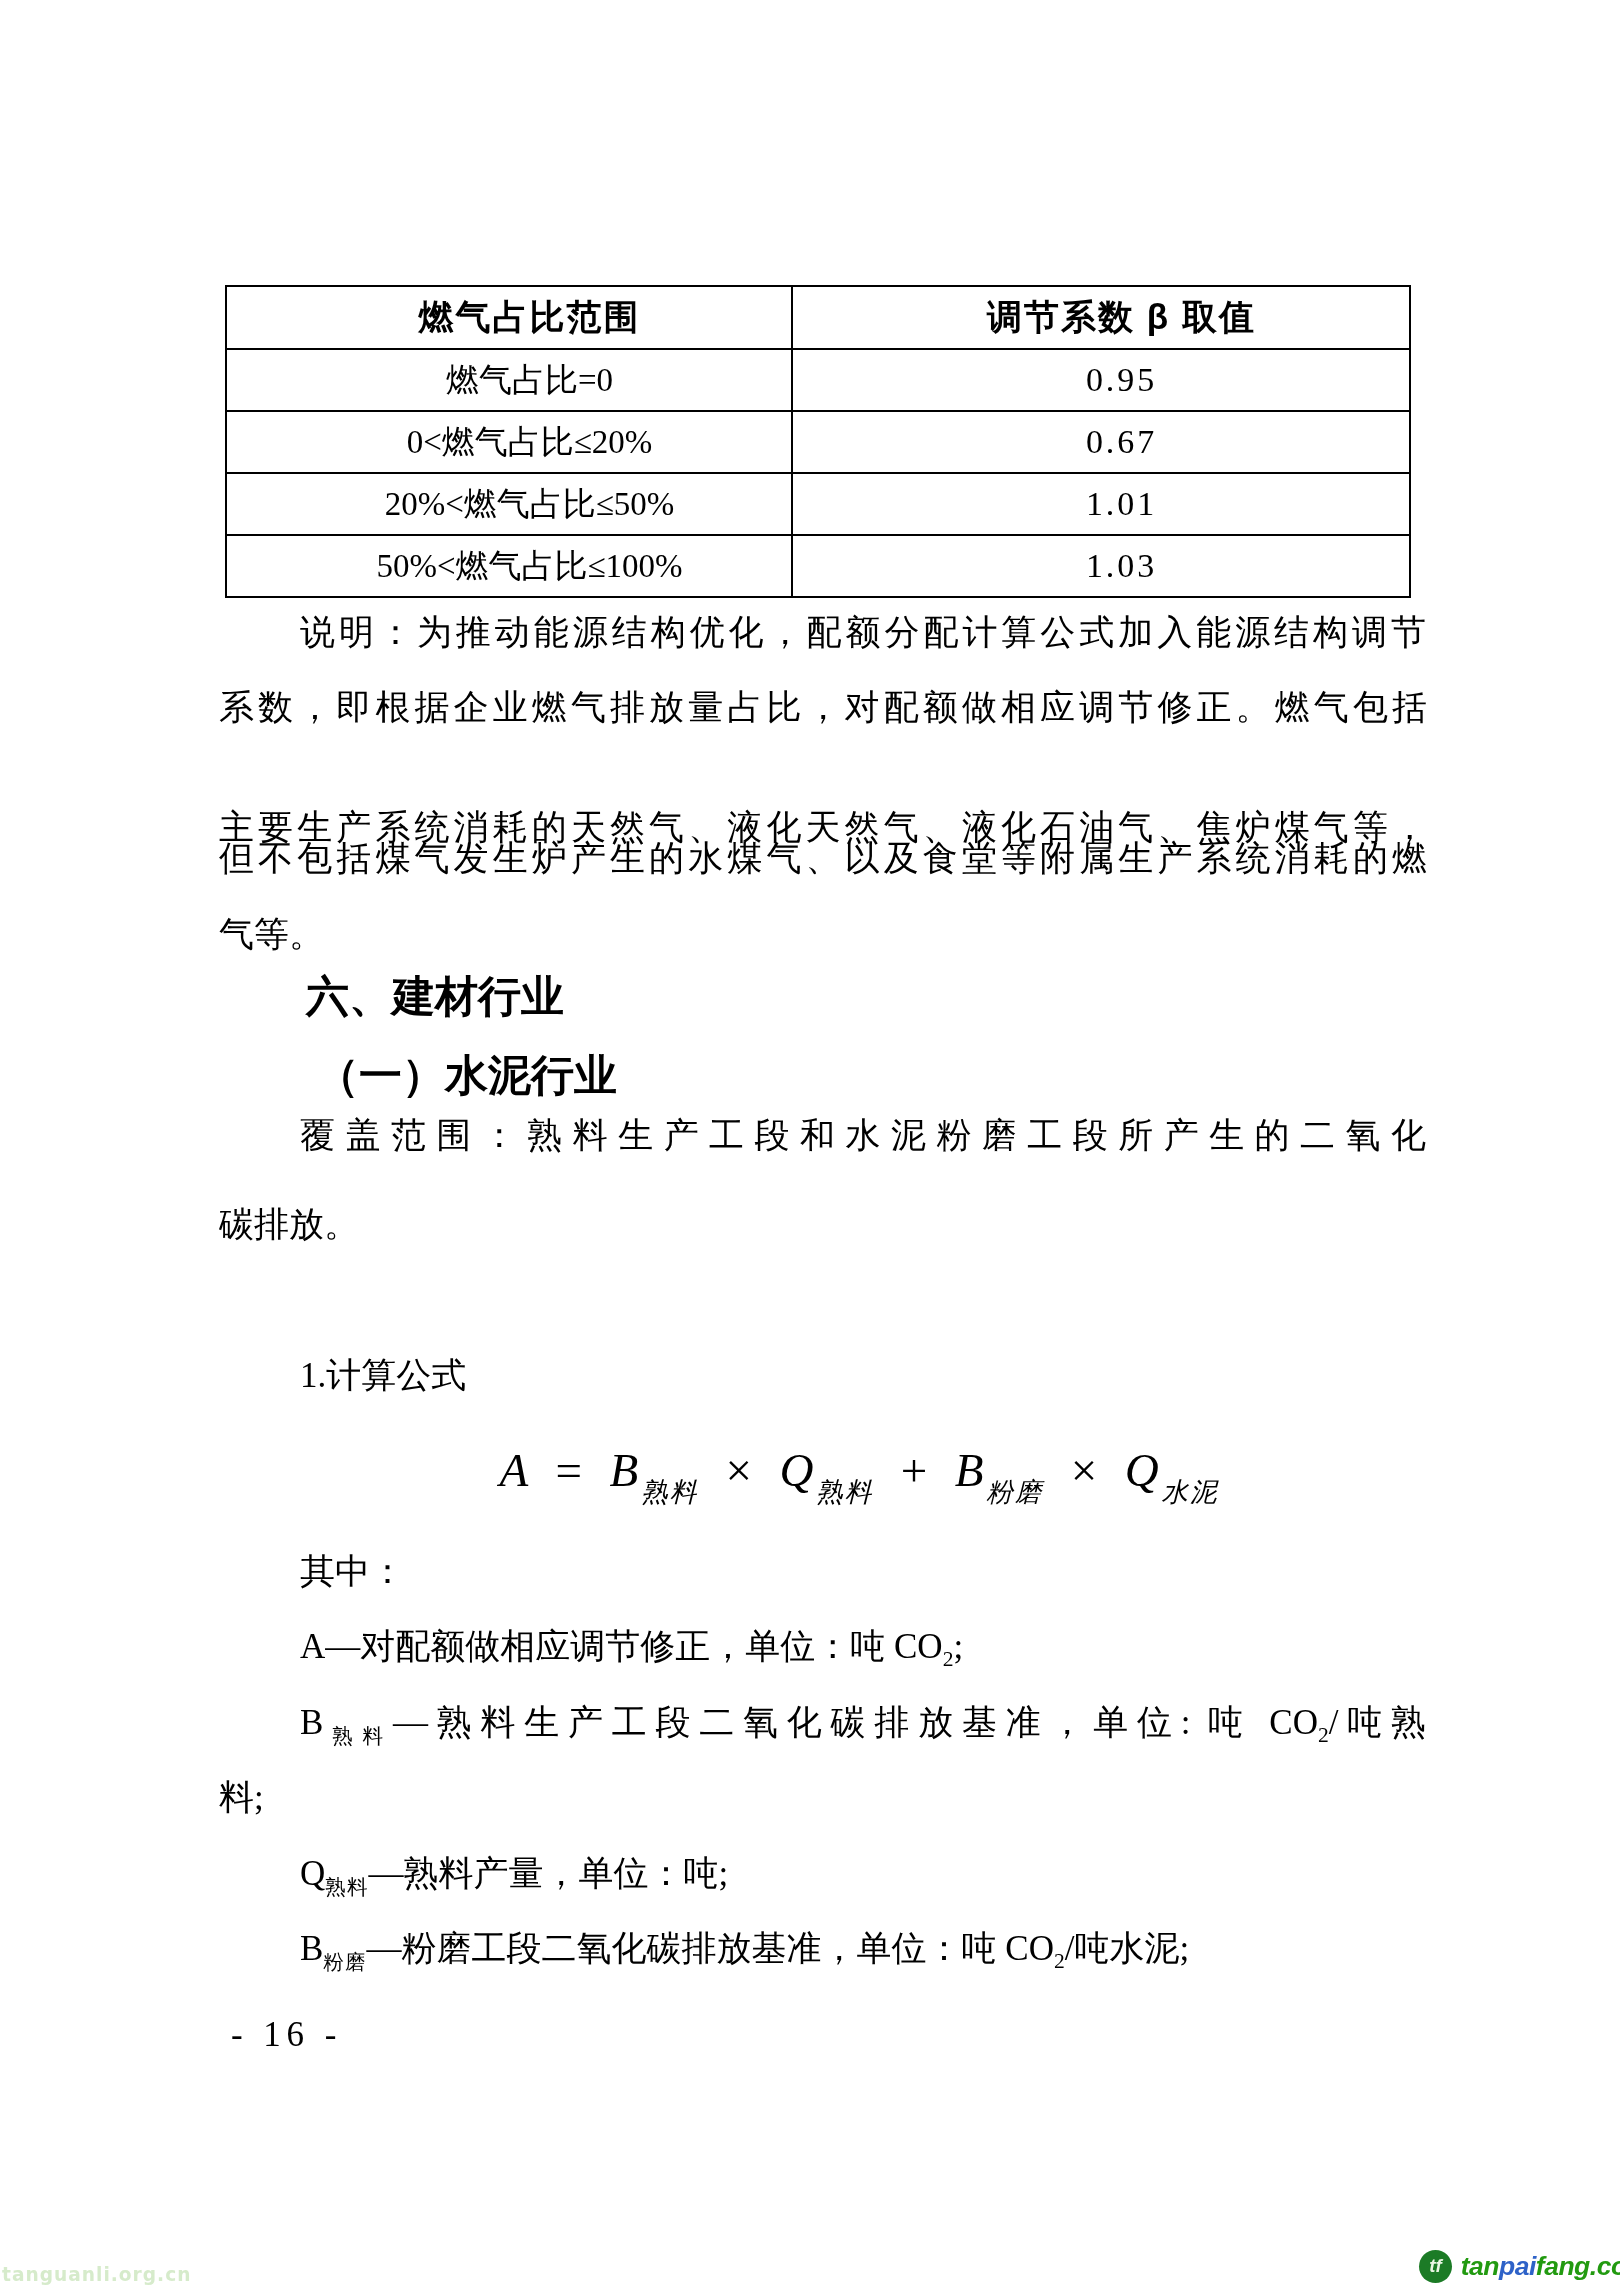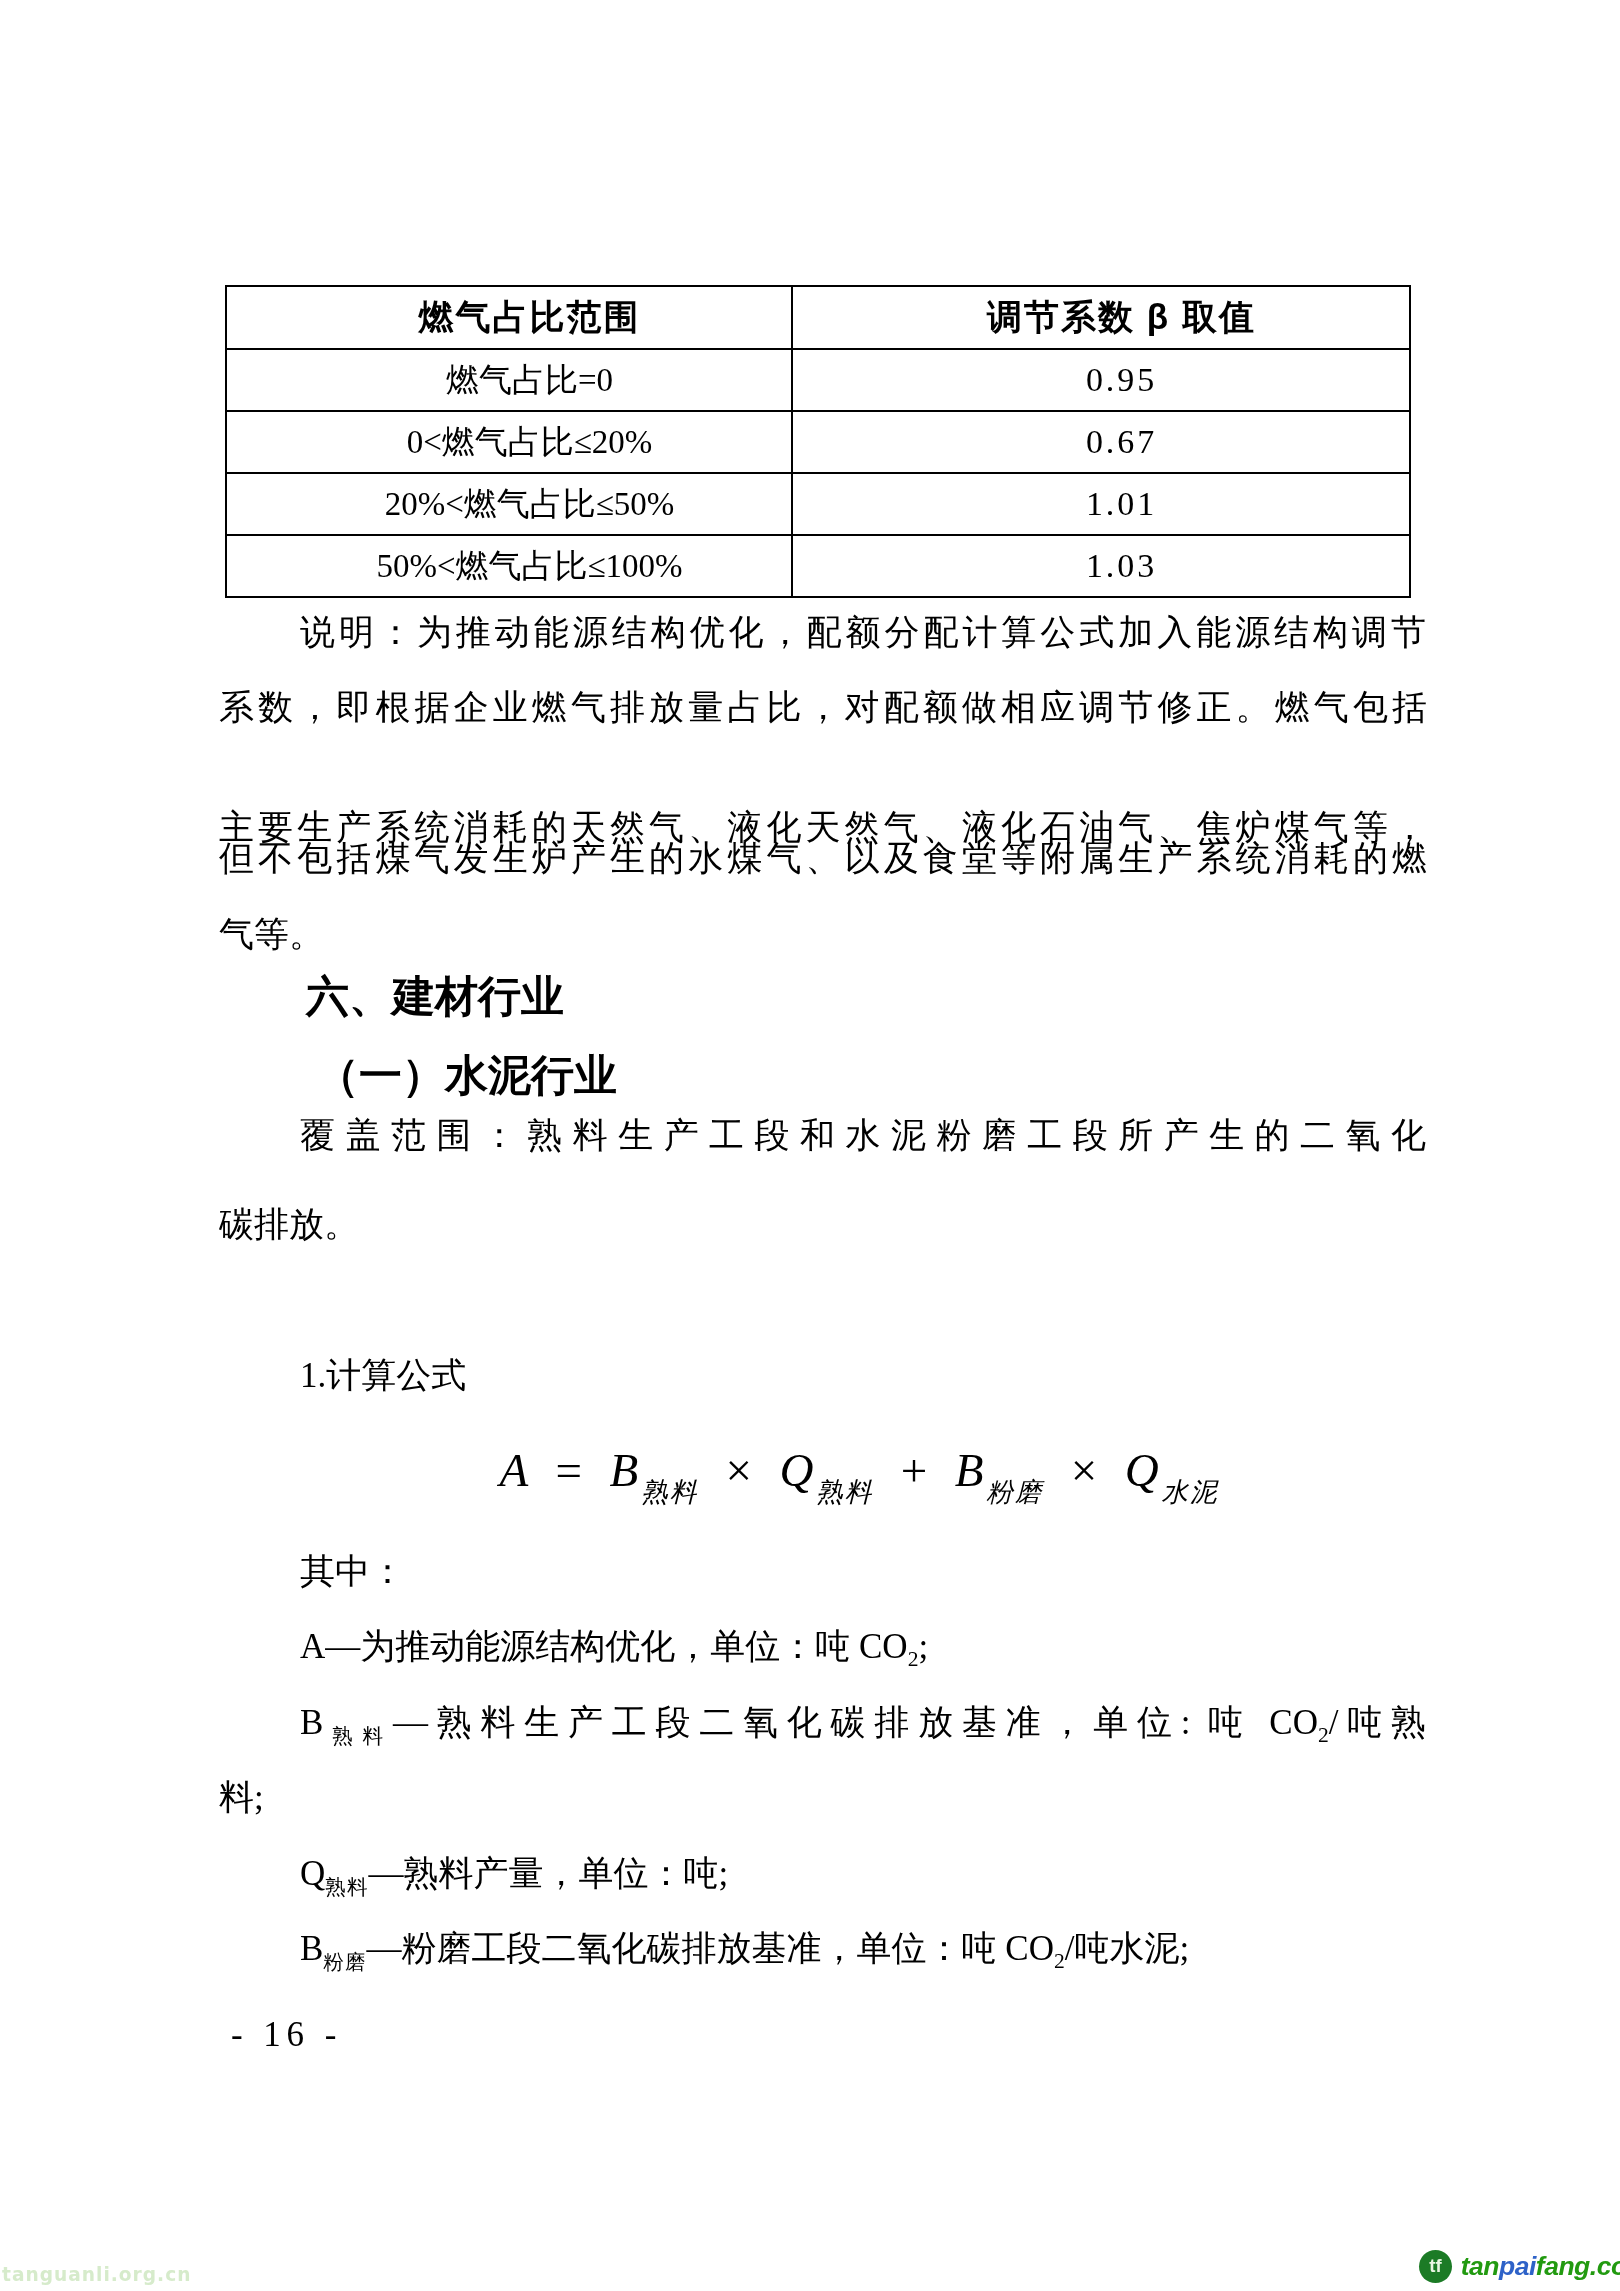--- a/index.html
+++ b/index.html
@@ -112,21 +112,21 @@
     display: flex; align-items: center;
     gap: 8.8px;
   }
   .logo-icon {
     width: 33px; height: 33px;
     border-radius: 50%;
     background: #1c7b26;
     display: flex; align-items: center; justify-content: center;
     color: #eaf6e4;
     font-family: "Liberation Sans", sans-serif;
-    font-weight: 700; 
+    font-weight: 700; font-style: italic;
     font-size: 18.6px;
     line-height: 1;
   }
   .logo-text {
     font-family: "Liberation Sans", "DejaVu Sans", sans-serif;
     font-weight: 700; font-style: italic;
     font-size: 26.5px;
     letter-spacing: -0.5px;
     white-space: nowrap;
   }
@@ -183,21 +183,21 @@
     <span class="fvar">Q</span><sub class="fsub">熟料</sub>
     <span class="fop">+</span>
     <span class="fvar">B</span><sub class="fsub">粉磨</sub>
     <span class="fop">×</span>
     <span class="fvar">Q</span><sub class="fsub">水泥</sub>
   </div>
 
   <div class="line" style="left:300px; top:1550px;">其中：</div>
 
   <div class="line" style="left:300px; top:1625px;">
-    <span>A—为推动能源结构优化，单位：吨 CO</span><sub class="co2sub">2</sub><span>;</span>
+    <span>A—对配额做相应调节修正，单位：吨 CO</span><sub class="co2sub">2</sub><span>;</span>
   </div>
 
   <div class="line just" style="left:300px; top:1701px; width:1126px;">
     <span>B</span><sub class="dsub">熟料</sub><span>—熟料生产工段二氧化碳排放基准，单位: 吨 CO</span><sub class="co2sub">2</sub><span>/吨熟</span>
   </div>
   <div class="line" style="left:219px; top:1776px;">料;</div>
 
   <div class="line" style="left:300px; top:1852px;">
     <span>Q</span><sub class="dsub">熟料</sub><span>—熟料产量，单位：吨;</span>
   </div>

